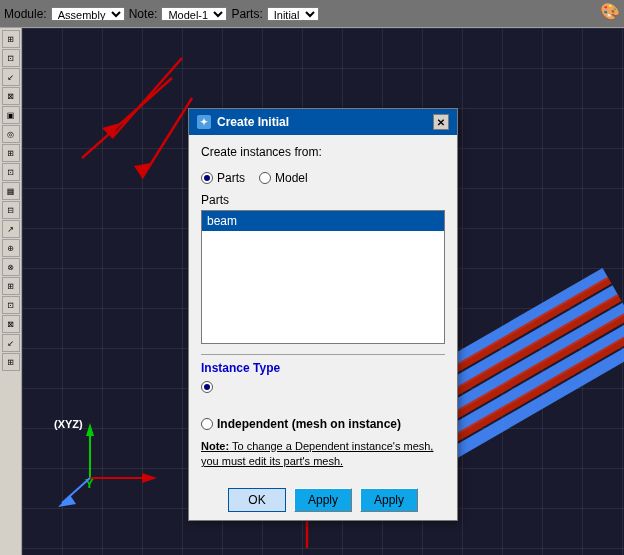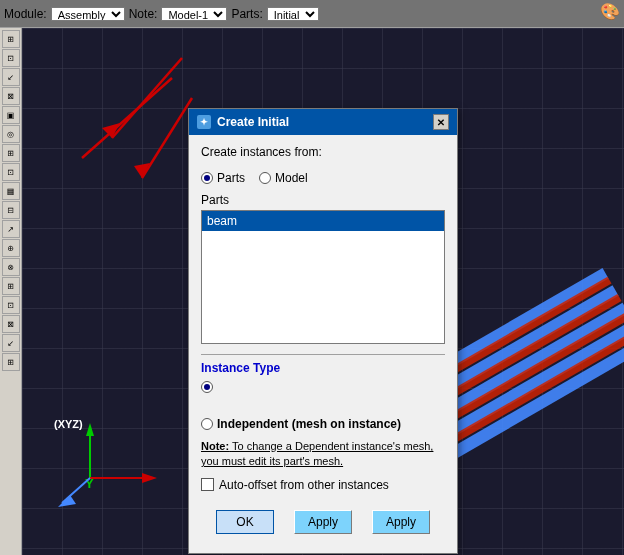--- a/index.html
+++ b/index.html
@@ -241,27 +241,27 @@
       width: 13px;
       height: 13px;
       border: 1px solid #555;
       background: #fff;
       flex-shrink: 0;
     }
 
     .dialog-buttons {
       display: flex;
       justify-content: center;
-      gap: 20px;
-      padding: 8px 12px 19px;
+      gap: 8px;
+      padding: 8px 12px 8px;
     }
     .dialog-btn {
       min-width: 58px;
       height: 24px;
-      background: #7dd3fc;
+      background: #0ea5e9;
       border: 1px solid #7a7a7a;
       border-top-color: #fff;
       border-left-color: #fff;
       font-size: 12px;
       cursor: pointer;
       padding: 0 10px;
       display: flex;
       align-items: center;
       justify-content: center;
     }
@@ -410,24 +410,20 @@
               <div class="radio-circle"></div>
               <span>Independent (mesh on instance)</span>
             </label>
           </div>
 
           <div class="note-section">
             <span class="note-bold">Note:</span>
             <span> To change a Dependent instance's mesh, you must edit its part's mesh.</span>
           </div>
 
-          <div class="checkbox-section">
-            <div class="checkbox-box"></div>
-            <span>Auto-offset from other instances</span>
-          </div>
         </div>
 
         <div class="dialog-buttons">
           <button class="dialog-btn ok-btn">OK</button>
           <button class="dialog-btn">Apply</button>
           <button class="dialog-btn">Apply</button>
         </div>
       </div>
     </div>
 

